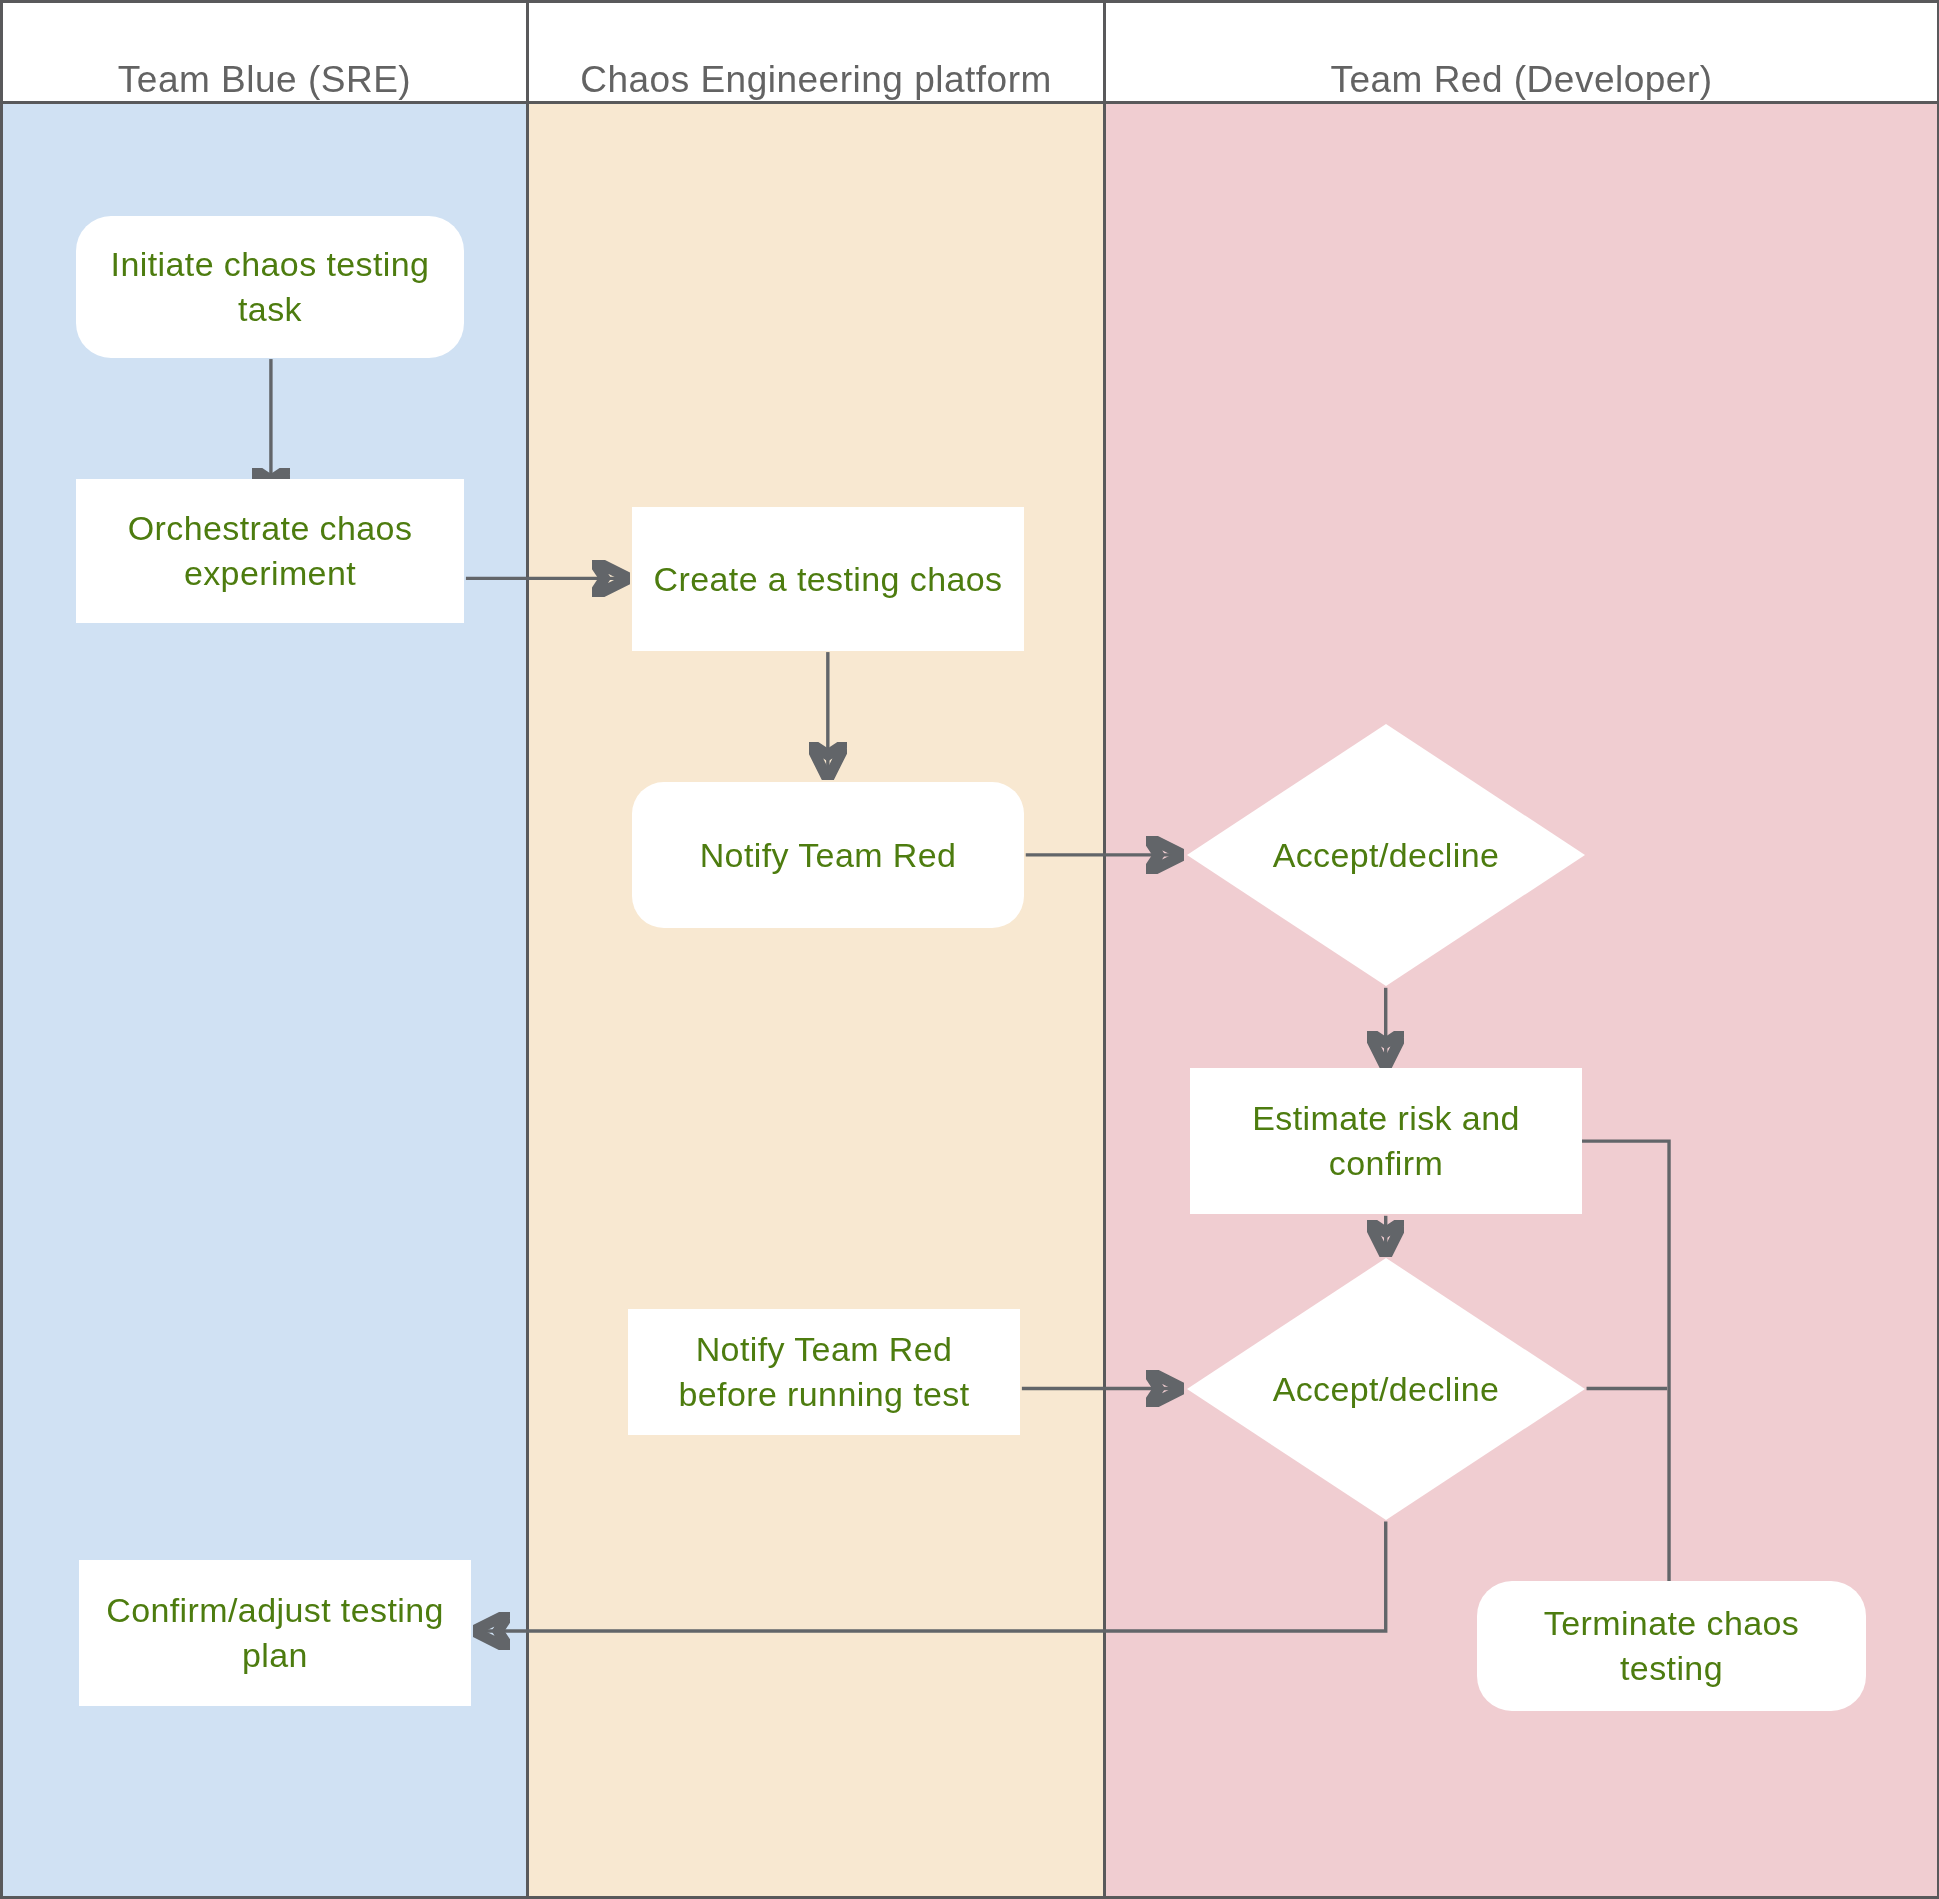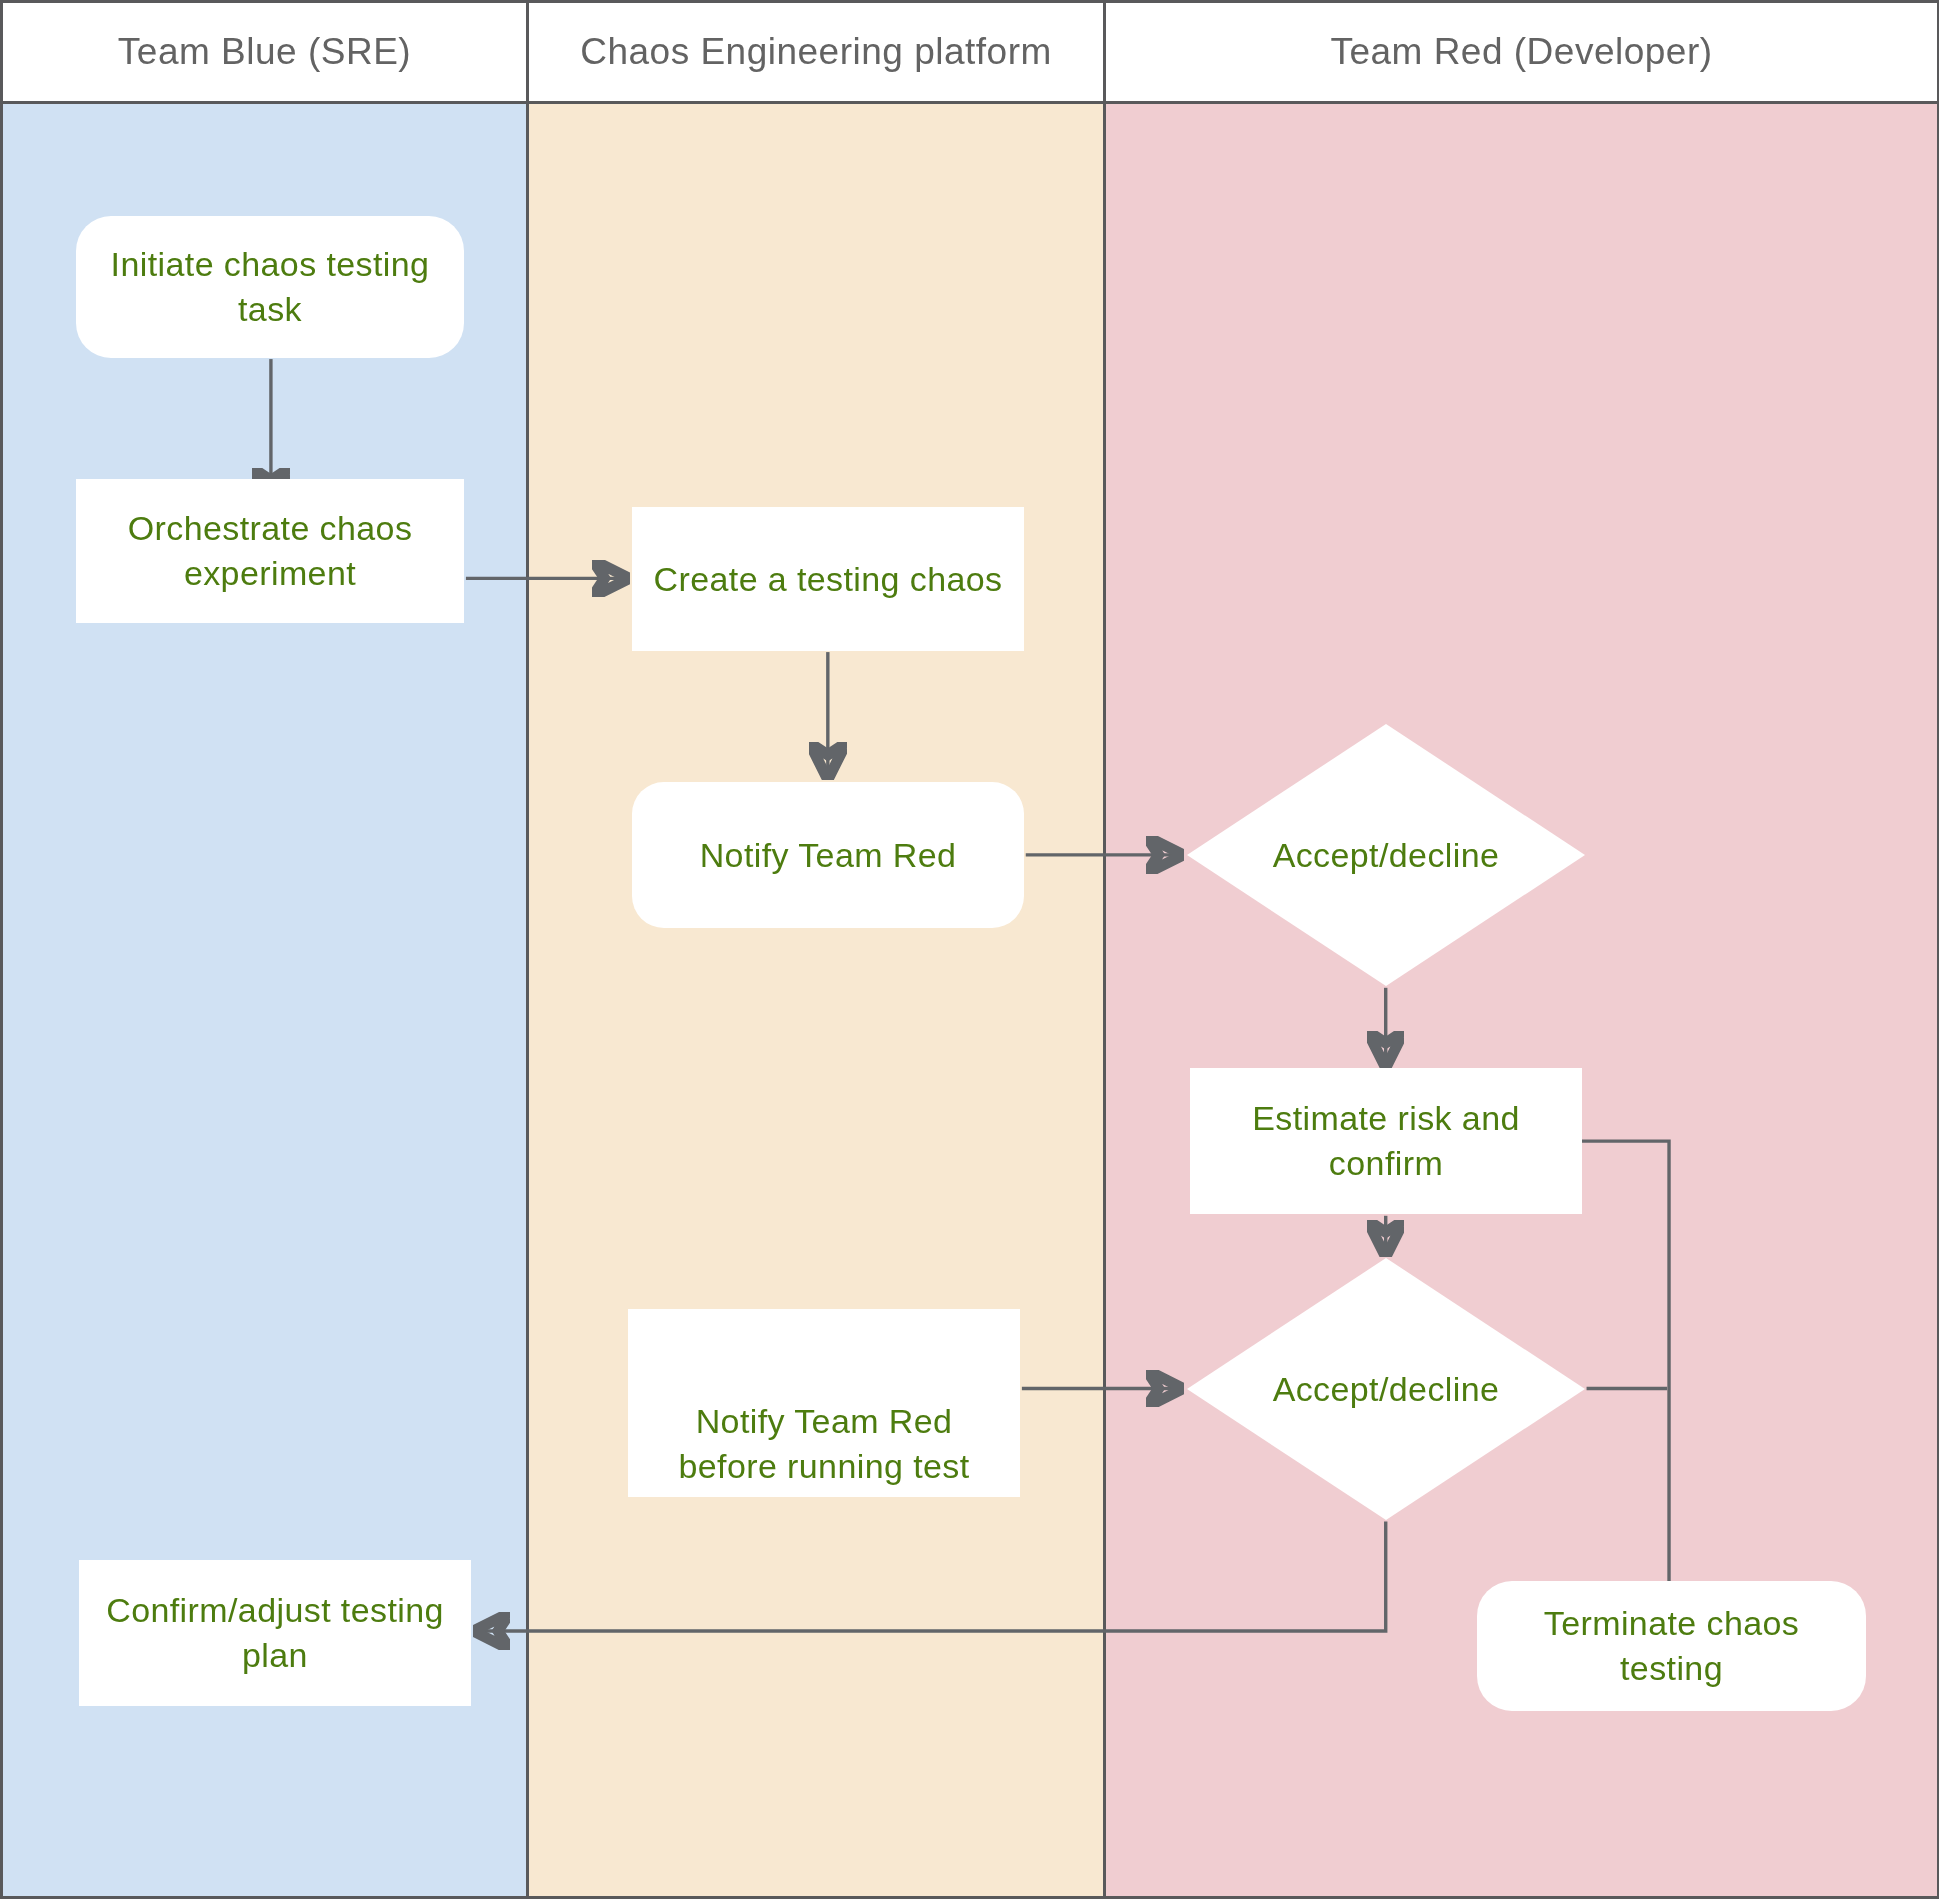--- a/index.html
+++ b/index.html
@@ -25,21 +25,21 @@
     grid-template-columns: 526px 577px 1fr;
     grid-template-rows: 101px 1fr;
     width: 100%;
     height: 100%;
   }
   .hcell {
     box-sizing: border-box;
     background: #ffffff;
     border-bottom: 3.9px solid #59595b;
     display: flex;
-    align-items: center;
+    align-items: flex-end;
     justify-content: center;
     font-size: 37px;
     font-weight: 500;
     letter-spacing: 0.5px;
     color: #636363;
   }
   .hcell.divider, .lane.divider {
     border-right: 3.9px solid #59595b;
   }
   .lane {
@@ -132,21 +132,21 @@
   </div>
 
   <div class="node diamond" style="left:1184px; top:721px; width:398px; height:262px;">
     <span>Accept/decline</span>
   </div>
 
   <div class="node" style="left:1187px; top:1065px; width:392px; height:146px;">
     <span>Estimate risk and confirm</span>
   </div>
 
-  <div class="node" style="left:625px; top:1306px; width:392px; height:188px;align-items:flex-end;">
+  <div class="node" style="left:625px; top:1306px; width:392px; height:126px;">
     <span>Notify Team Red before running test</span>
   </div>
 
   <div class="node diamond" style="left:1184px; top:1255px; width:398px; height:262px;">
     <span>Accept/decline</span>
   </div>
 
   <div class="node" style="left:76px; top:1557px; width:392px; height:146px;">
     <span>Confirm/adjust testing plan</span>
   </div>

